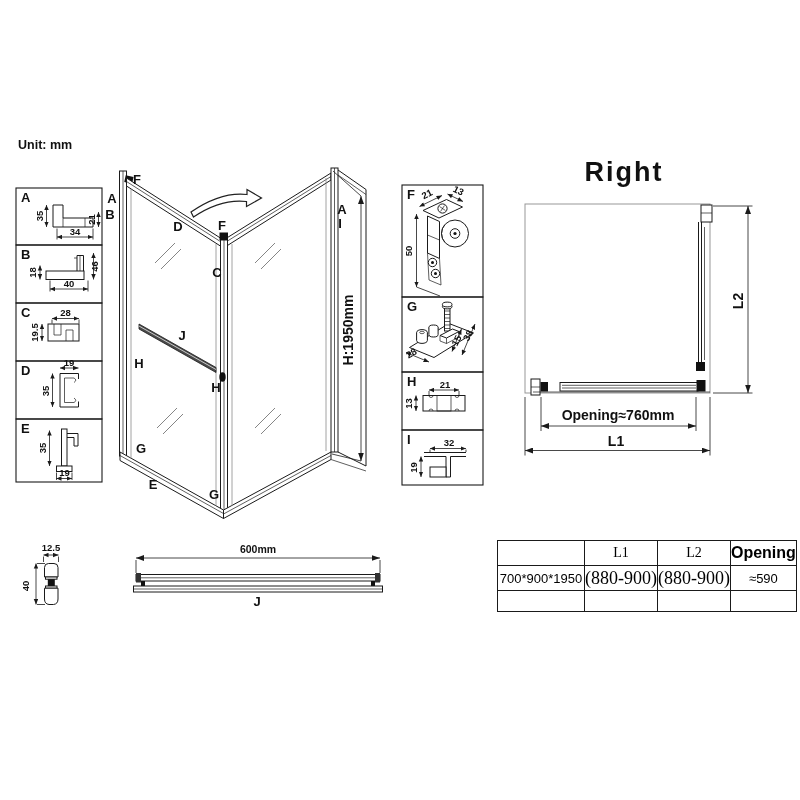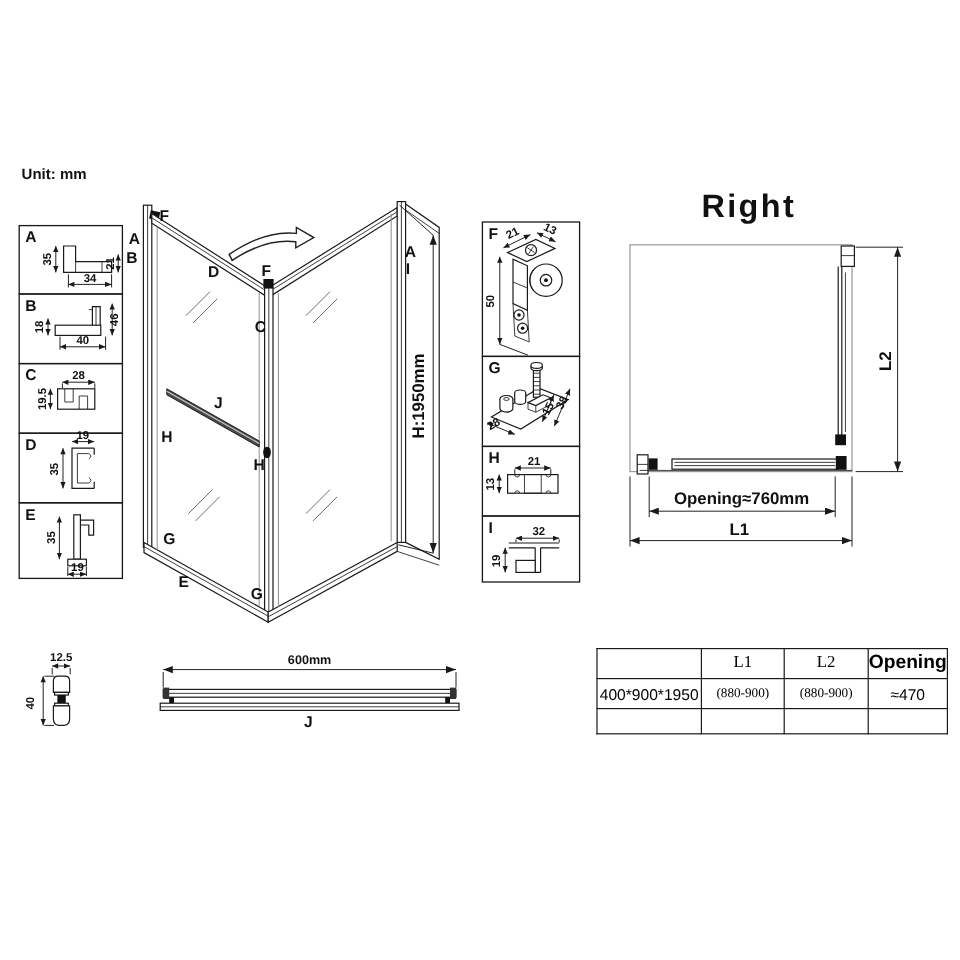--- a/index.html
+++ b/index.html
@@ -24,21 +24,21 @@
   .unit{font:bold 12.5px "Liberation Sans",sans-serif;}
   .ctr{text-anchor:middle;}
   .spec{position:absolute;left:497px;top:540px;border-collapse:collapse;table-layout:fixed;}
   .spec td{border:1px solid #1a1a1a;text-align:center;font:13px "Liberation Sans",sans-serif;
            padding:0;overflow:hidden;white-space:nowrap;}
   .r-head td{height:24px;}
   .r-val td{height:24px;}
   .r-empty td{height:20px;}
   .spec td.serif{font-family:"Liberation Serif",serif;font-size:14px;}
   .spec td.hbold{font-weight:bold;font-size:16px;}
-  .r-val td.serif{font-size:11px;margin-left:24px;}
+  .r-val td.serif{font-size:18px;margin-left:24px;}
 </style>
 </head>
 <body>
 
 <div class="stage">
 <svg width="800" height="800" viewBox="0 0 800 800">
   <defs>
     <marker id="mE" markerUnits="userSpaceOnUse" markerWidth="10" markerHeight="7" refX="8.5" refY="3" orient="auto">
           <path d="M0,0L8.5,3L0,6Z" fill="#1a1a1a"></path>
         </marker>
@@ -329,24 +329,24 @@
         <col style="width:49px">
       </colgroup>
   <tbody>
         <tr class="r-head">
     <td></td>
     <td class="serif">L1</td>
     <td class="serif">L2</td>
     <td class="hbold">Opening</td>
   </tr>
   <tr class="r-val">
-    <td>400*900*1950</td>
+    <td>700*900*1950</td>
     <td class="serif">(880-900)</td>
     <td class="serif">(880-900)</td>
-    <td>≈470</td>
+    <td>≈590</td>
   </tr>
   <tr class="r-empty">
     <td></td>
     <td></td>
     <td></td>
     <td></td>
   </tr>
 </tbody>
     </table>
 </div>

